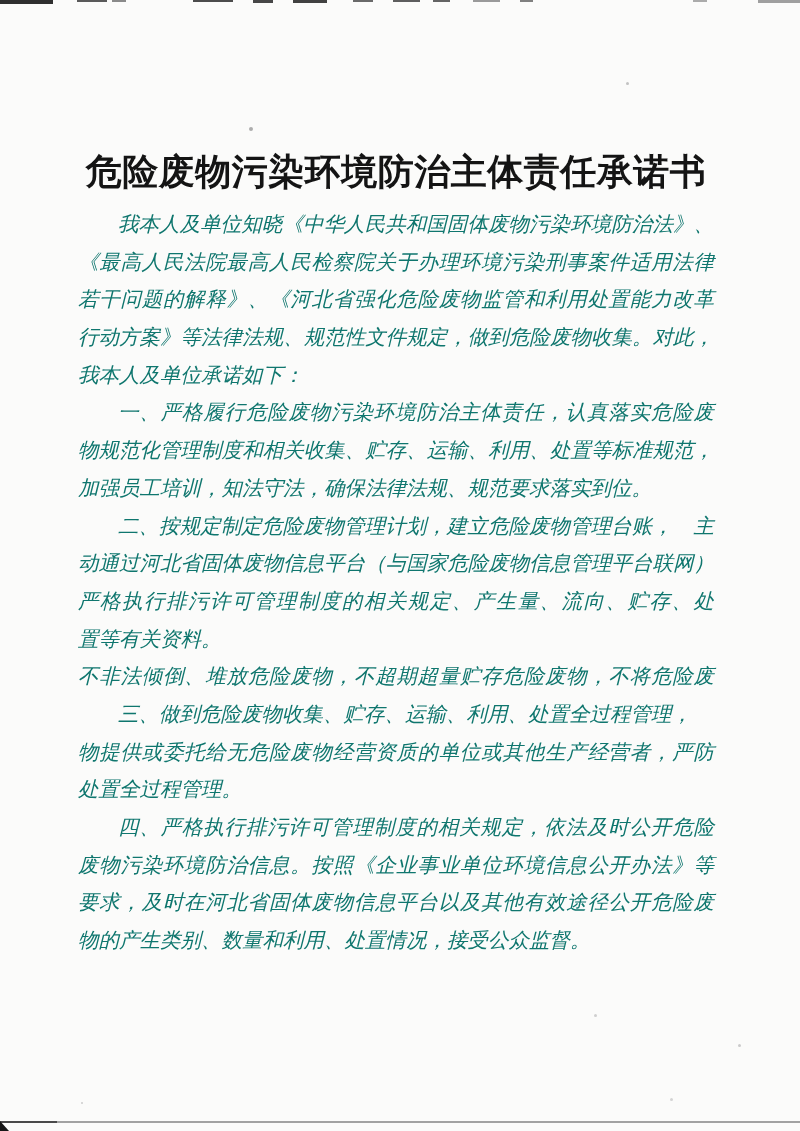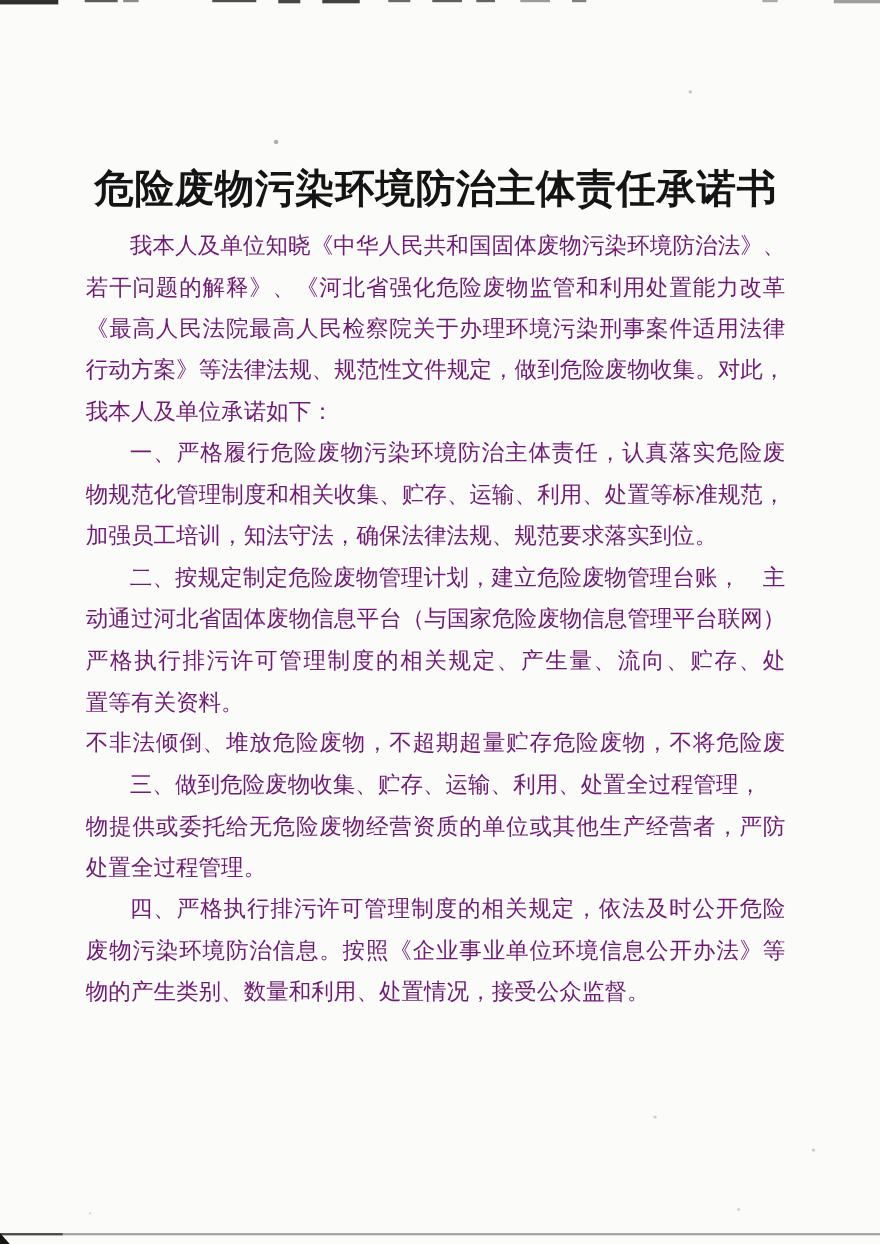--- a/index.html
+++ b/index.html
@@ -34,22 +34,23 @@
     position: absolute;
     top: 206px;
     left: 78px;
     width: 636px;
   }
   .line {
     font-size: 20.5px;
     line-height: 37.7px;
     height: 37.7px;
     white-space: nowrap;
-    color: #701a75;
+    color: #0f766e;
     text-align: left;
+    font-style: italic;
   }
   .line.stretch {
     white-space: normal;
     text-align: justify;
     text-align-last: justify;
   }
   .line.indent {
     padding-left: 40px;
   }
   
@@ -93,37 +94,38 @@
   <div class="artifact speck" style="left:626px;top:82px;width:3px;height:3px;background:#c2c2c2;"></div>
   <div class="artifact speck" style="left:594px;top:1014px;width:3px;height:3px;background:#cfcfcf;"></div>
   <div class="artifact speck" style="left:738px;top:1044px;width:3px;height:3px;background:#cbcbcb;"></div>
   <div class="artifact speck" style="left:670px;top:1098px;width:3px;height:3px;background:#d4d4d4;"></div>
   <div class="artifact speck" style="left:81px;top:1102px;width:2px;height:2px;background:#cccccc;"></div>
 
   <h1 class="doc-title">危险废物污染环境防治主体责任承诺书</h1>
 
   <div class="doc-body">
     <div class="line indent stretch">我本人及单位知晓《中华人民共和国固体废物污染环境防治法》、</div>
+    <div class="line stretch">《最高人民法院最高人民检察院关于办理环境污染刑事案件适用法律</div>
     <div class="line stretch">若干问题的解释》、《河北省强化危险废物监管和利用处置能力改革</div>
-    <div class="line stretch">《最高人民法院最高人民检察院关于办理环境污染刑事案件适用法律</div>
     <div class="line stretch">行动方案》等法律法规、规范性文件规定，做到危险废物收集。对此，</div>
     <div class="line">我本人及单位承诺如下：</div>
     <div class="line indent stretch">一、严格履行危险废物污染环境防治主体责任，认真落实危险废</div>
     <div class="line stretch">物规范化管理制度和相关收集、贮存、运输、利用、处置等标准规范，</div>
     <div class="line">加强员工培训，知法守法，确保法律法规、规范要求落实到位。</div>
     <div class="line indent stretch">二、按规定制定危险废物管理计划，建立危险废物管理台账，　主</div>
     <div class="line stretch">动通过河北省固体废物信息平台（与国家危险废物信息管理平台联网）</div>
     <div class="line stretch">严格执行排污许可管理制度的相关规定、产生量、流向、贮存、处</div>
     <div class="line">置等有关资料。</div>
     <div class="line stretch">不非法倾倒、堆放危险废物，不超期超量贮存危险废物，不将危险废</div>
     <div class="line indent">三、做到危险废物收集、贮存、运输、利用、处置全过程管理，</div>
     <div class="line stretch">物提供或委托给无危险废物经营资质的单位或其他生产经营者，严防</div>
     <div class="line">处置全过程管理。</div>
     <div class="line indent stretch">四、严格执行排污许可管理制度的相关规定，依法及时公开危险</div>
     <div class="line stretch">废物污染环境防治信息。按照《企业事业单位环境信息公开办法》等</div>
+    <div class="line stretch">要求，及时在河北省固体废物信息平台以及其他有效途径公开危险废</div>
     <div class="line">物的产生类别、数量和利用、处置情况，接受公众监督。</div>
   </div>
 
   <div class="artifact bottom-line"></div>
   <div class="artifact bottom-line-dark"></div>
   <div class="artifact corner-wedge"></div>
 
 </div>
 
 </body></html>

